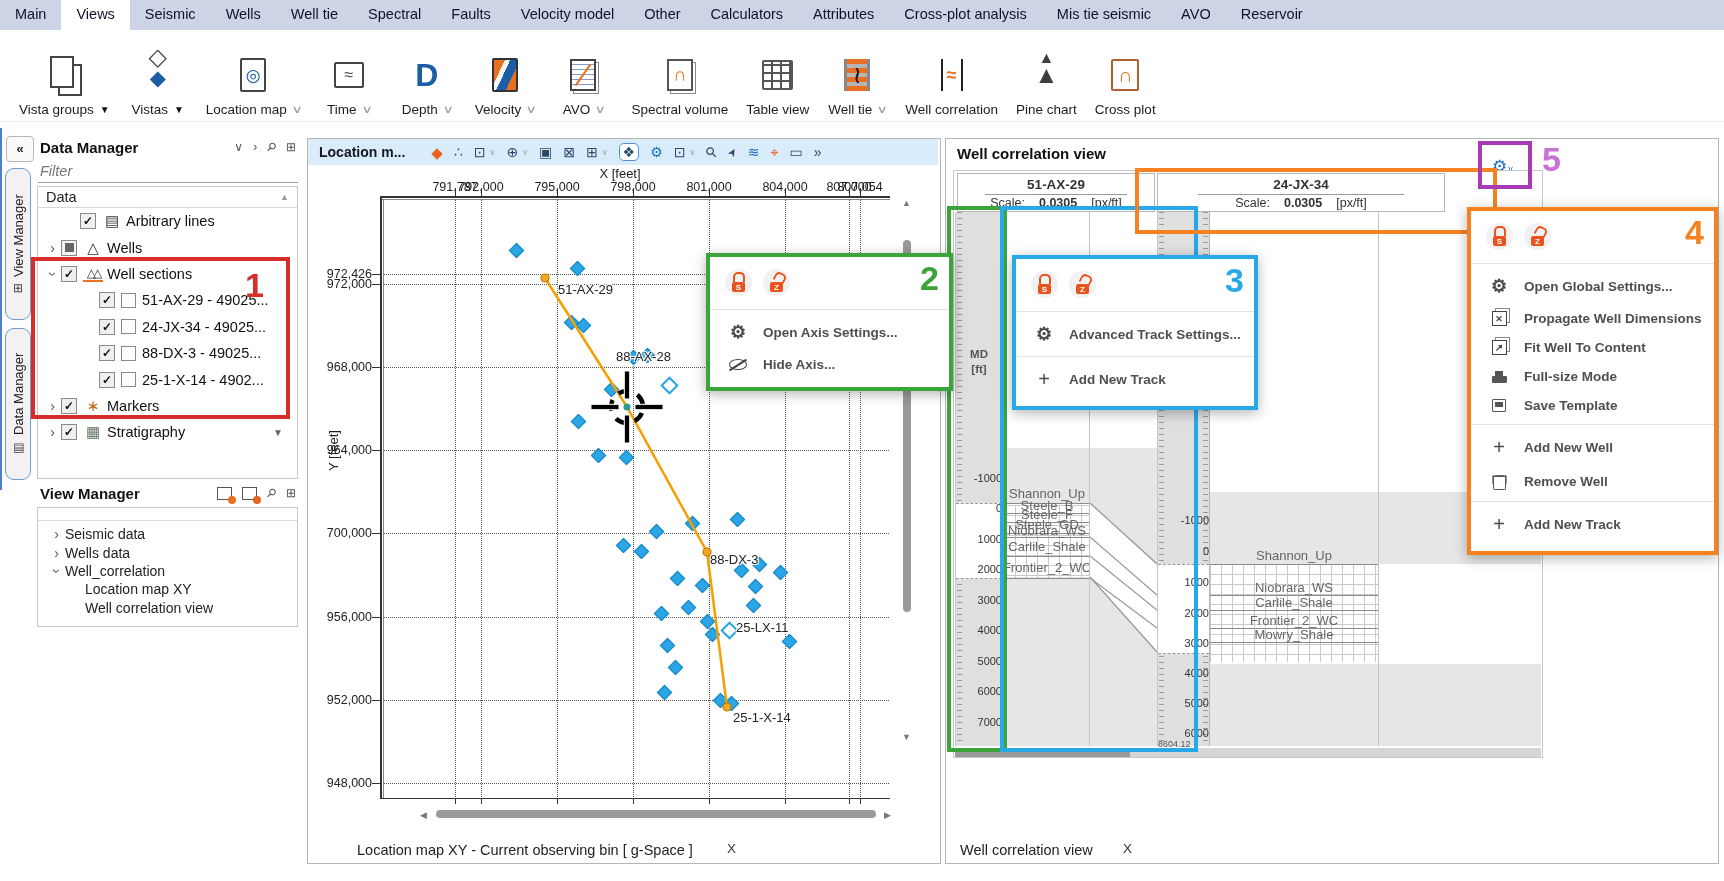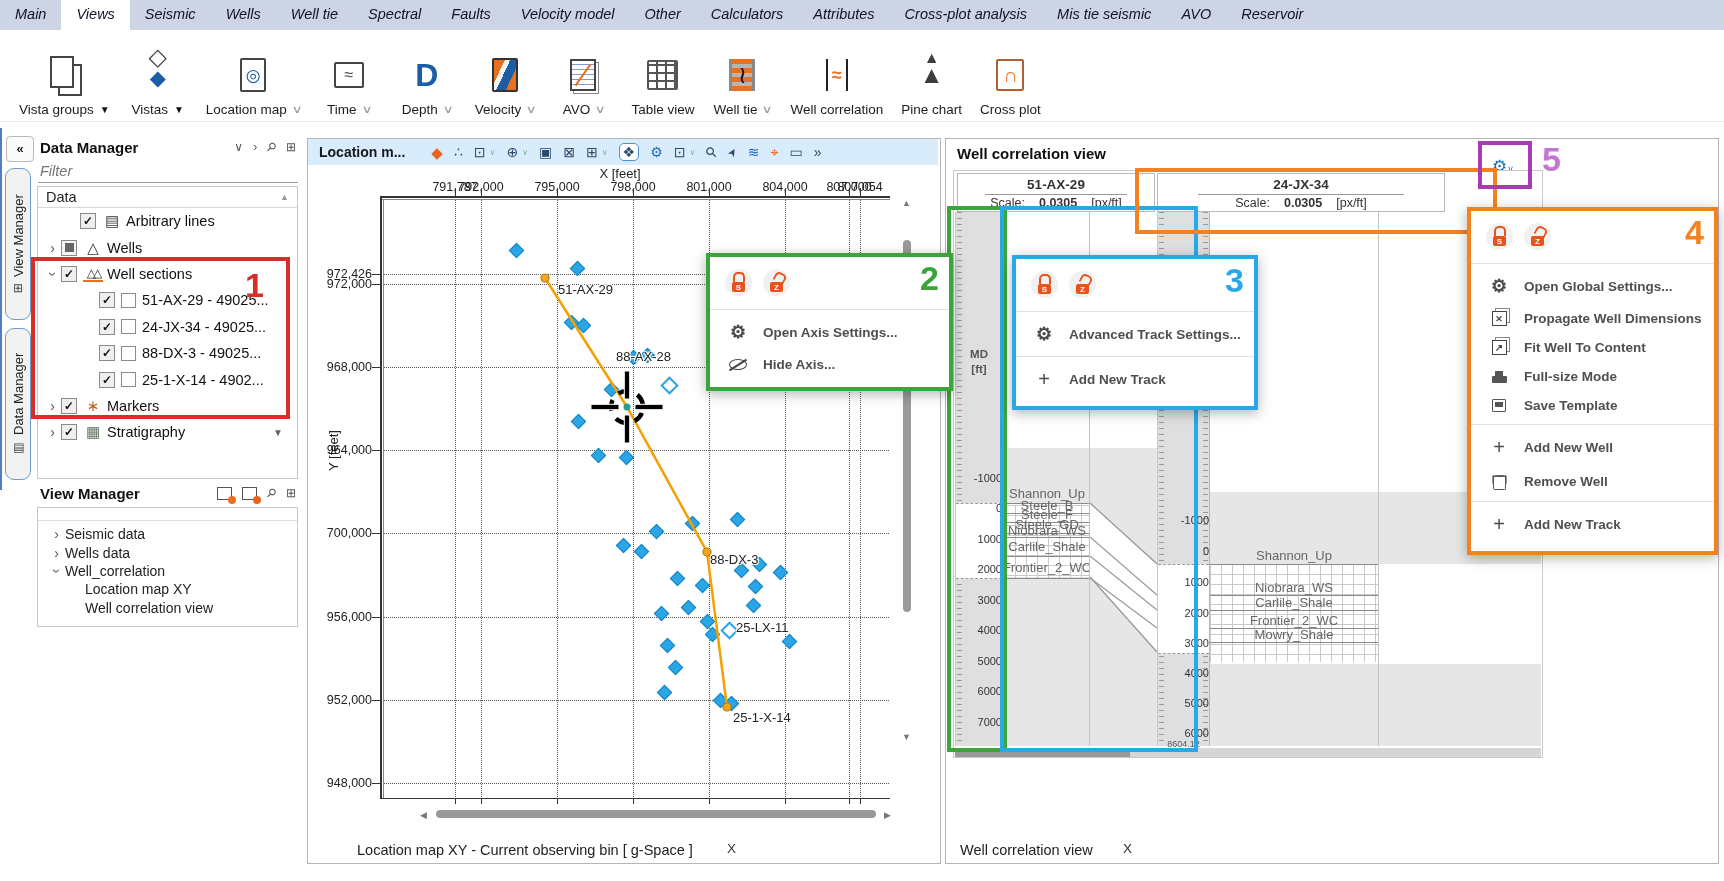--- a/index.html
+++ b/index.html
@@ -1,20 +1,20 @@
 <!DOCTYPE html>
 <html><head>
 <meta charset="utf-8">
 <style>
   html,body{margin:0;padding:0;background:#fff;}
   #app{position:relative;width:1724px;height:881px;font-family:"Liberation Sans",sans-serif;background:#fff;overflow:hidden;}
   .abs{position:absolute;}
   
   #menubar{position:absolute;left:0;top:0;width:1724px;height:30px;background:#ccd4e6;display:flex;align-items:stretch;}
-  .tab{padding:6px 15px 5px;font-size:14.5px;color:#12122a;white-space:nowrap;font-style:italic;}
+  .tab{padding:6px 15px 5px;font-size:14.5px;color:#12122a;white-space:nowrap;}
   .tab.active{background:#fff;}
   
   #toolbar{position:absolute;left:0;top:30px;width:1724px;height:92px;background:#fff;display:flex;align-items:flex-end;padding:2px 4px 4px 10px;box-sizing:border-box;border-bottom:1px solid #ececec;}
   .tbitem{display:flex;flex-direction:column;align-items:center;margin:0 9px;}
   .tbicon{height:52px;width:60px;display:flex;align-items:center;justify-content:center;position:relative;margin-bottom:1px;}
   .tblr{display:flex;align-items:center;gap:6px;font-size:13.5px;color:#1c1c1c;white-space:nowrap;}
   .caretf{font-size:10px;color:#111;}
   .caretc{font-size:11px;color:#9a9a9a;transform:scaleX(1.4);}
   .i-vista-groups::before{content:"";position:absolute;width:20px;height:28px;border:2px solid #444;background:#fff;transform:translate(6px,5px);}
   .i-vista-groups::after{content:"";position:absolute;width:20px;height:28px;border:2px solid #444;background:#fff;transform:translate(-2px,-3px);}
@@ -106,21 +106,21 @@
   .whname{font-size:13.5px;color:#333;padding-top:3px;font-weight:bold;}
   .whline{height:1px;background:#999;margin:2px auto 1px;width:72%;}
   .whscale{display:flex;justify-content:center;gap:14px;font-size:12.5px;color:#333;}
   .whscale .v{font-weight:bold;}
   .ruler{background:#dfdfdf;border-right:1px solid #b8b8b8;border-left:1px solid #c8c8c8;box-sizing:border-box;}
   .ticksL{position:absolute;left:1px;top:0;bottom:0;width:5px;background:repeating-linear-gradient(180deg,#999 0 1px,transparent 1px 6px);}
   .ticksR{position:absolute;right:1px;top:0;bottom:0;width:5px;background:repeating-linear-gradient(180deg,#999 0 1px,transparent 1px 6px);}
   .band{position:absolute;left:0;right:0;background:#fff;border-top:1px dashed #999;border-bottom:1px dashed #999;}
   .mdlab{position:absolute;left:0;right:0;text-align:center;font-size:11.5px;font-weight:bold;color:#555;}
   .dlab{position:absolute;left:0;right:0;text-align:right;font-size:11px;color:#333;}
-  .enddepth{position:absolute;left:0;right:0;text-align:center;font-size:9px;color:#555;}
+  .enddepth{position:absolute;left:0;right:0;text-align:left;font-size:9px;color:#555;}
   .track{background:#fff;border-right:1px solid #c4c4c4;box-sizing:border-box;position:absolute;overflow:hidden;}
   .trgray{position:absolute;left:0;right:0;background:#e6e6e6;}
   .trband{position:absolute;left:0;right:0;background:#fff;}
   .trgrid{position:absolute;background:repeating-linear-gradient(90deg,#c9c9c9 0 1px,transparent 1px 11px),repeating-linear-gradient(180deg,#c9c9c9 0 1px,transparent 1px 10px);}
   .mline{position:absolute;height:1.3px;background:#8a8a8a;}
   .mlab{position:absolute;transform:translateX(-50%);font-size:13px;color:#666;white-space:nowrap;line-height:1;}
   
   .popup{position:absolute;background:#fff;box-shadow:0 3px 12px rgba(0,0,0,.3);box-sizing:border-box;z-index:50;}
   .lockwrap{display:flex;gap:11px;padding:12px 0 9px 15px;}
   .lock{width:27px;height:27px;border-radius:50%;background:#f1f1f1;display:flex;align-items:flex-end;justify-content:center;position:relative;}
@@ -214,20 +214,26 @@
         <span class="tblr">
           <span class="tbtext">Velocity</span>
           <span class="caretc">∨</span>
         </span>
       </div>
       <div class="tbitem">
         <span class="tbicon i-avo"></span>
         <span class="tblr">
           <span class="tbtext">AVO</span>
           <span class="caretc">∨</span>
+        </span>
+      </div>
+      <div class="tbitem">
+        <span class="tbicon i-spectral-volume"></span>
+        <span class="tblr">
+          <span class="tbtext">Spectral volume</span>
         </span>
       </div>
       <div class="tbitem">
         <span class="tbicon i-table-view"></span>
         <span class="tblr">
           <span class="tbtext">Table view</span>
         </span>
       </div>
       <div class="tbitem">
         <span class="tbicon i-well-tie"></span>

